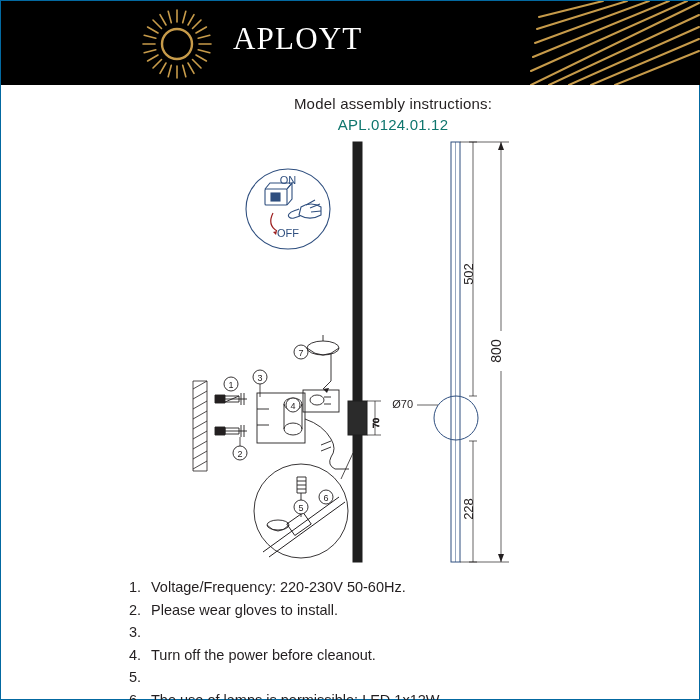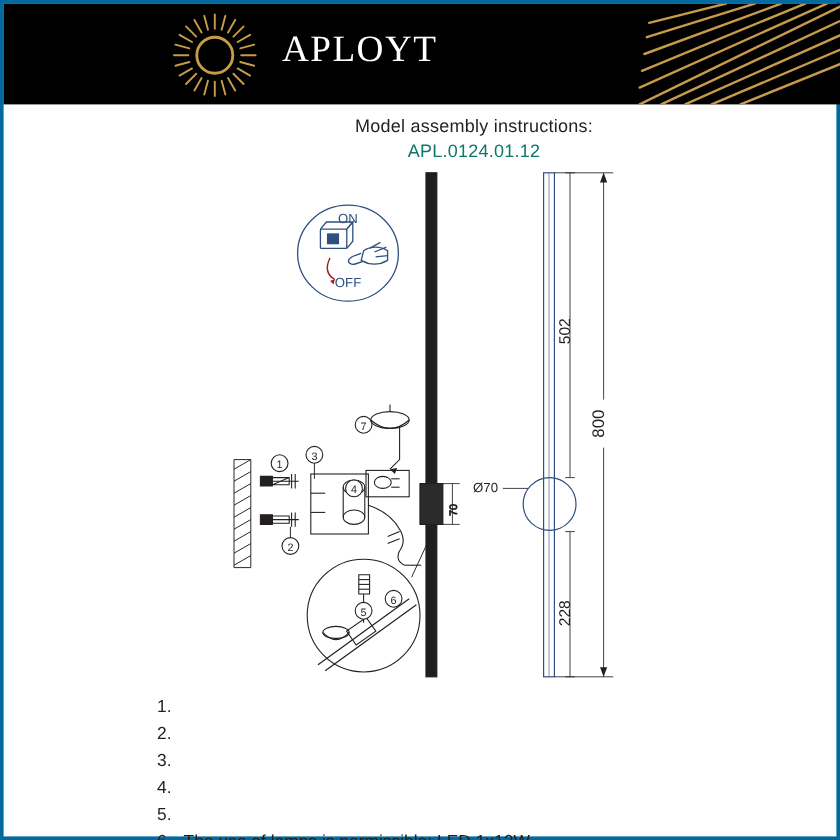--- a/index.html
+++ b/index.html
@@ -7,21 +7,21 @@
   body {
     width: 700px; height: 700px;
     background: #ffffff;
     font-family: "Liberation Sans", sans-serif;
     color: #231f20;
     overflow: hidden;
   }
   #page {
     position: relative;
     width: 700px; height: 700px;
-    border: 3px solid #0369a1;
+    border: 1px solid #0369a1;
     background: #fff;
   }
 
   
   .banner {
     position: absolute; left: 0; top: 0;
     width: 700px; height: 84px;
     background: #000;
     overflow: hidden;
   }
@@ -311,29 +311,32 @@
         <path d="M500 561 l-3 -8 l6 0 z" fill="#231f20" stroke="none"></path>
       </g>
       <rect x="489" y="330" width="22" height="40" fill="#fff"></rect>
       <text x="500" y="350" font-size="14" fill="#231f20" text-anchor="middle" font-family="Liberation Sans, sans-serif" transform="rotate(-90 500 350)">800</text>
     </g>
   </svg>
 
   <div class="notes">
     <div class="note-row">
       <span class="note-num">1.</span>
+      <span class="note-txt">Voltage/Frequency: 220-230V 50-60Hz.</span>
     </div>
     <div class="note-row">
       <span class="note-num">2.</span>
+      <span class="note-txt">Please wear gloves to install.</span>
     </div>
     <div class="note-row">
       <span class="note-num">3.</span>
     </div>
     <div class="note-row">
       <span class="note-num">4.</span>
+      <span class="note-txt">Turn off the power before cleanout.</span>
     </div>
     <div class="note-row">
       <span class="note-num">5.</span>
     </div>
     <div class="note-row">
       <span class="note-num">6.</span>
       <span class="note-txt">The use of lamps is permissible: LED 1x12W.</span>
     </div>
   </div>
 

